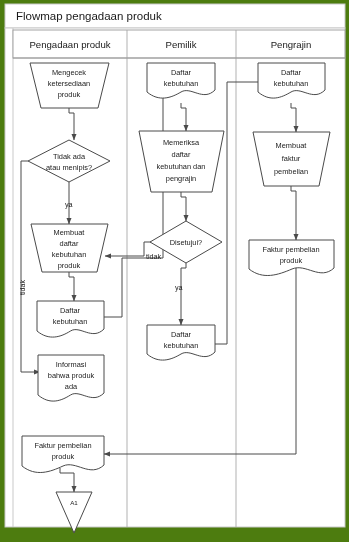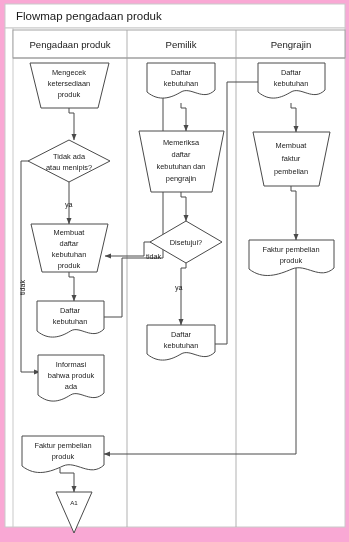--- a/index.html
+++ b/index.html
@@ -1,17 +1,17 @@
 <!DOCTYPE html>
 <html><head>
 <meta charset="utf-8">
 <style>
   html,body{margin:0;padding:0;background:#ffffff;}
   body{font-family:"Liberation Sans","DejaVu Sans",sans-serif;}
-  #page{position:relative;width:349px;height:542px;background:#f9a8d4;overflow:hidden;}
+  #page{position:relative;width:349px;height:542px;background:#4d7c0f;overflow:hidden;}
   #flow-svg{position:absolute;left:0;top:0;width:349px;height:542px;}
   .ttl{font-size:11.5px;fill:#1a1a1a;}
   .hdr{font-size:9.6px;fill:#1a1a1a;}
   .nd{font-size:7.4px;fill:#1a1a1a;}
   .lbl{font-size:7.2px;fill:#1a1a1a;}
   .sm{font-size:6.2px;fill:#1a1a1a;}
 </style>
 </head>
 <body>
 

